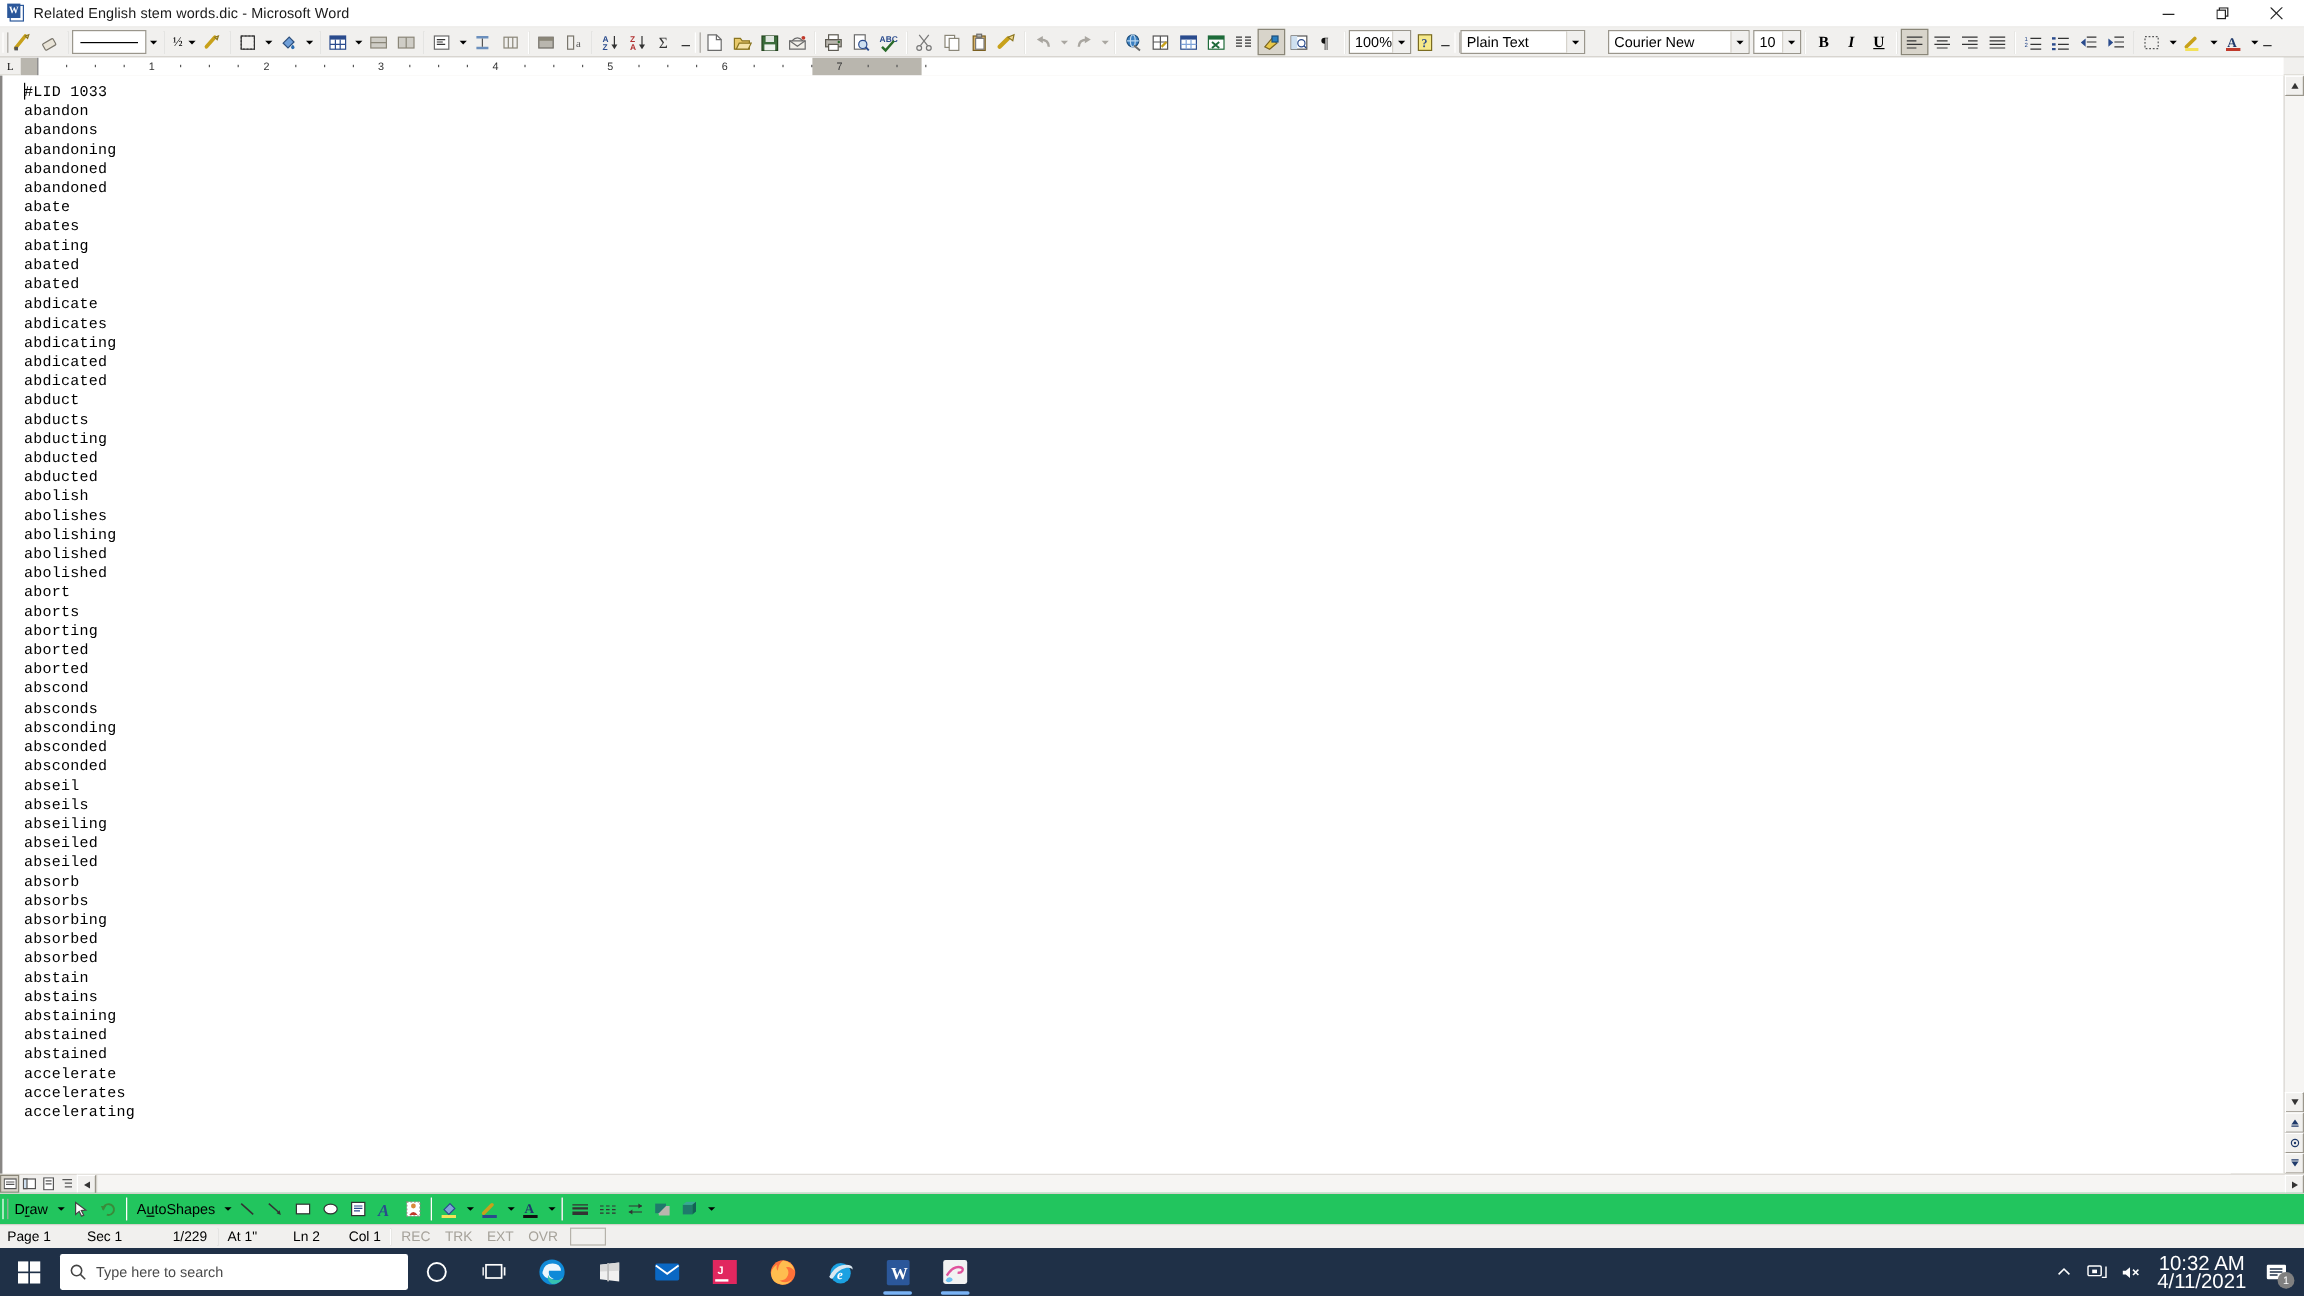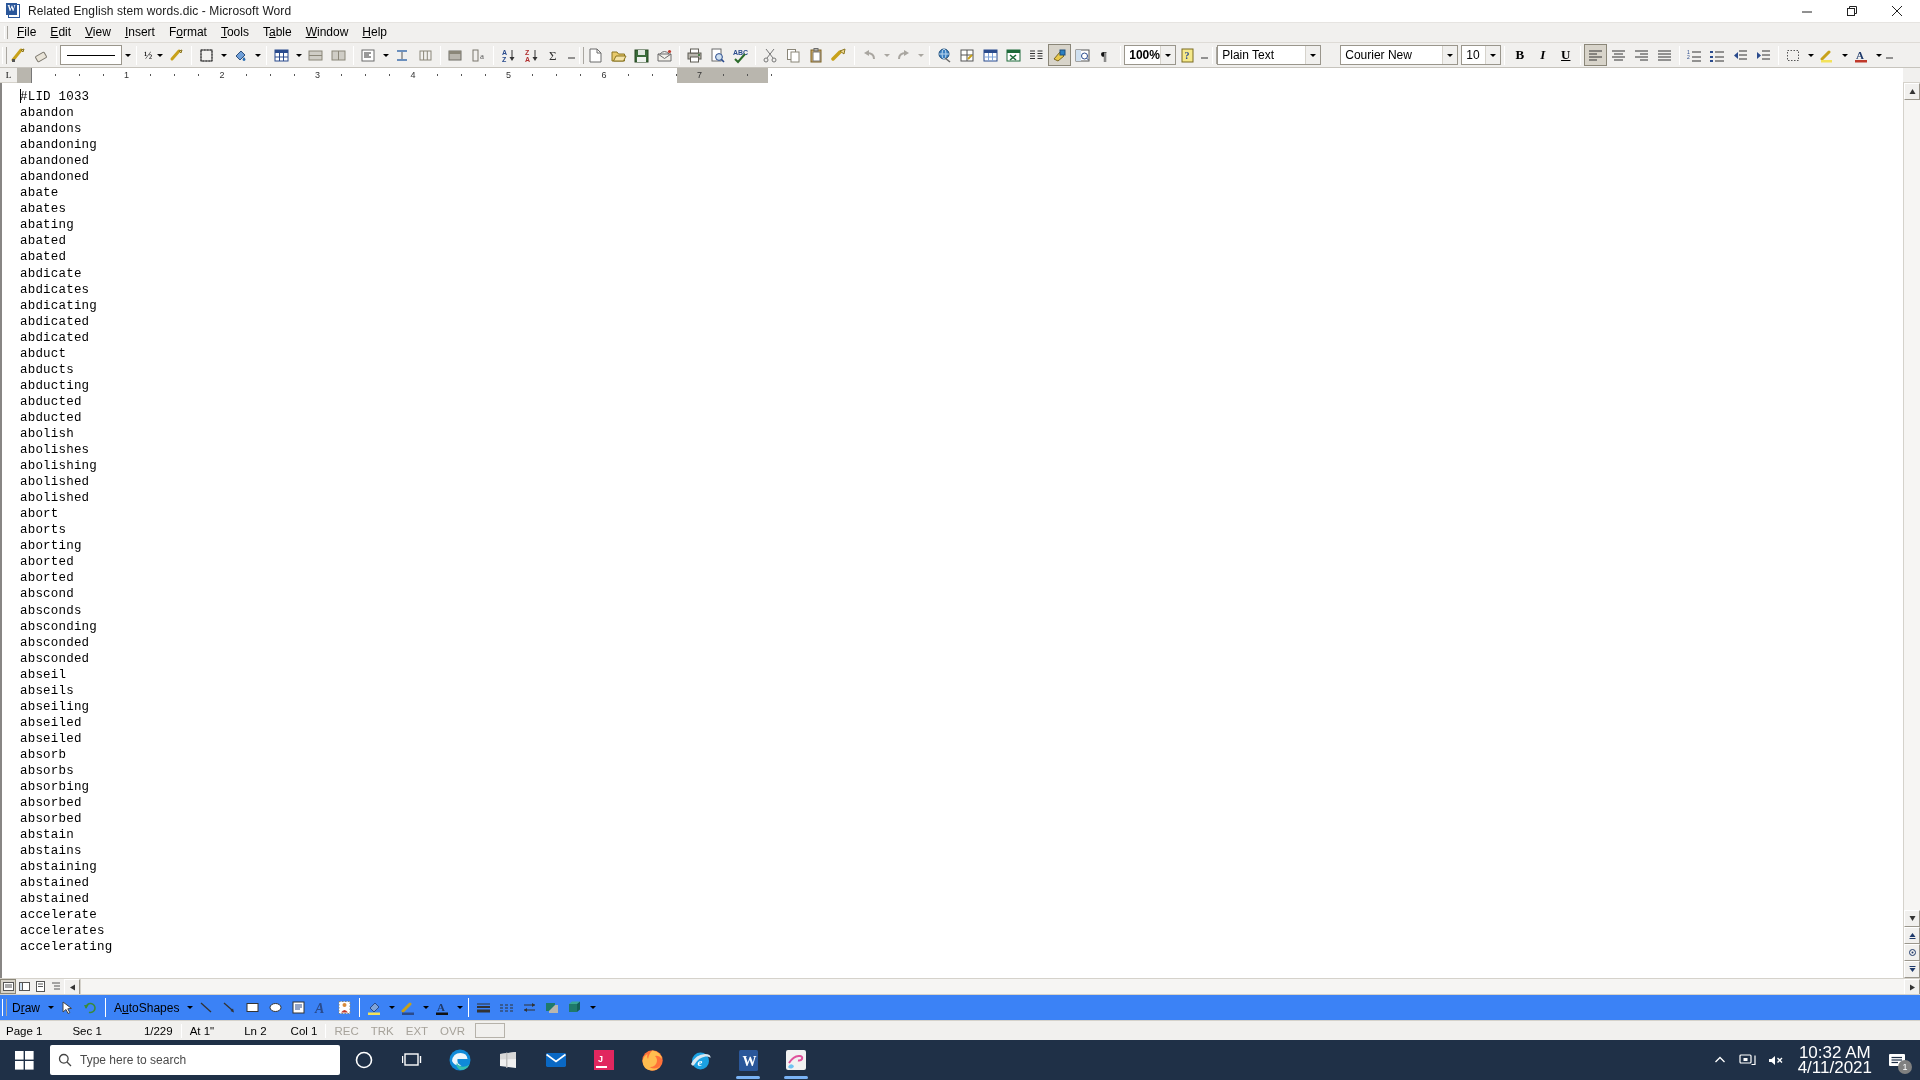--- a/index.html
+++ b/index.html
@@ -75,21 +75,21 @@
   .combo {
     height: 20px; background: #ffffff; border: 1px solid #9a968c;
     display: flex; align-items: center; font-size: 12px; color: #000;
     padding-left: 4px; position: relative;
   }
   .combo .cv { flex: 1 1 auto; white-space: nowrap; overflow: hidden; }
   .combo .cbtn {
     width: 15px; height: 18px; background: #f1f0ee; border-left: 1px solid #d6d3cc;
     display: flex; align-items: center; justify-content: center; flex: 0 0 15px;
   }
-  .combo-zoom { width: 52px; flex: 0 0 52px; font-weight: bold; }
+  .combo-zoom { width: 52px; flex: 0 0 52px; }
   .combo-style { width: 104px; flex: 0 0 104px; }
   .combo-font { width: 118px; flex: 0 0 118px; }
   .combo-size { width: 40px; flex: 0 0 40px; }
 
   
   .rulerwrap { height: 15px; background: #f1f0ee; display: flex; align-items: stretch; flex: 0 0 15px; border-bottom: 1px solid #d5d2cb; }
   .tabsel { width: 17px; flex: 0 0 17px; display: flex; align-items: center; justify-content: center; font-size: 9px; font-family: "Liberation Serif", serif; }
   .ruler { flex: 1 1 auto; position: relative; background: #ffffff; height: 15px; overflow: hidden; }
   .ruler .grey { position: absolute; top: 0; height: 15px; background: #b9b6ae; }
   .ruler .ticks { position: absolute; inset: 0; }
@@ -118,21 +118,21 @@
   }
   .sbbtn { height: 17px; flex: 0 0 17px; background: #f1f0ee; border: 1px solid #ffffff; border-right-color:#9a968c; border-bottom-color:#9a968c; display: flex; align-items: center; justify-content: center; }
   .sbtrack { flex: 1 1 auto; background: #f6f5f3; }
   .navbtn { height: 17px; flex: 0 0 17px; background: #f1f0ee; display: flex; align-items: center; justify-content: center; border: 1px solid #ffffff; border-right-color:#9a968c; border-bottom-color:#9a968c; }
   .hscrollrow { height: 16px; flex: 0 0 16px; background: #f1f0ee; display: flex; align-items: stretch; border-top: 1px solid #d5d2cb; }
   .viewbtn { width: 16px; flex: 0 0 16px; display: flex; align-items: center; justify-content: center; }
   .viewbtn.active { background: #d8d4ca; border: 1px solid #8a8678; }
   .hstrack { flex: 1 1 auto; background: #f6f5f3; border-left: 1px solid #d5d2cb; }
 
   
-  .drawbar { height: 26px; flex: 0 0 26px; background: #3b82f6; border-top: 1px solid #d5d2cb; display: flex; align-items: center; }
+  .drawbar { height: 26px; flex: 0 0 26px; background: #22c55e; border-top: 1px solid #d5d2cb; display: flex; align-items: center; }
   .dlabel { font-size: 12px; padding: 0 5px; }
   .dlabel u { text-decoration: underline; }
 
   
   .statusbar {
     height: 20px; flex: 0 0 20px; background: #f1f0ee; display: flex; align-items: center;
     border-top: 1px solid #d5d2cb; font-size: 11.5px; color: #000;
   }
   .sgroup { display: flex; align-items: center; height: 18px; }
   .sitem { padding: 0 6px; white-space: nowrap; }
@@ -190,32 +190,20 @@
         </svg>
     </div>
     <div class="wbtn close">
       <svg width="11" height="11">
           <line x1="0" y1="0" x2="10" y2="10" stroke="#222"></line>
           <line x1="10" y1="0" x2="0" y2="10" stroke="#222"></line>
         </svg>
     </div>
   </div>
 
-  <div class="menubar">
-    <div class="grip"></div>
-    <div class="menuitem"><u>F</u>ile</div>
-    <div class="menuitem"><u>E</u>dit</div>
-    <div class="menuitem"><u>V</u>iew</div>
-    <div class="menuitem"><u>I</u>nsert</div>
-    <div class="menuitem">F<u>o</u>rmat</div>
-    <div class="menuitem"><u>T</u>ools</div>
-    <div class="menuitem">T<u>a</u>ble</div>
-    <div class="menuitem"><u>W</u>indow</div>
-    <div class="menuitem"><u>H</u>elp</div>
-  </div>
 
   <div class="toolbars">
     <div class="tb-row">
       <div class="grip2"></div>
 
       <div class="tbtn">
         <svg width="17" height="17">
             <path d="M3 13 L11 3" stroke="#c8a11a" stroke-width="3" stroke-linecap="round"></path>
             <path d="M11 3 L14 2 L13 5 Z" fill="#e8d28a" stroke="#8a7520"></path>
             <rect x="2" y="12" width="3" height="3" fill="#555"></rect>

